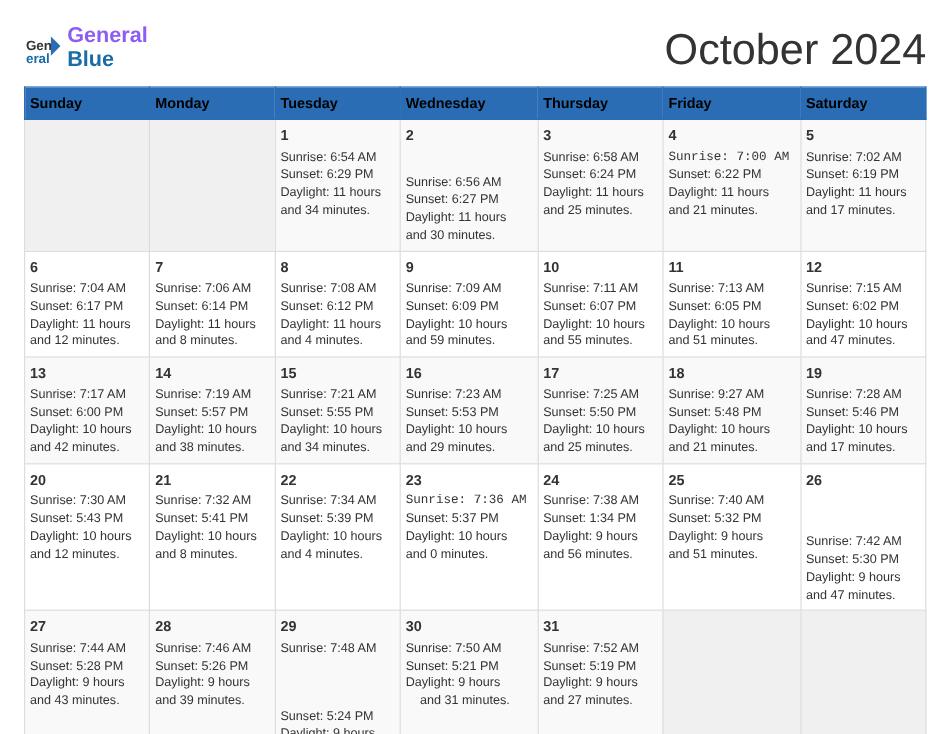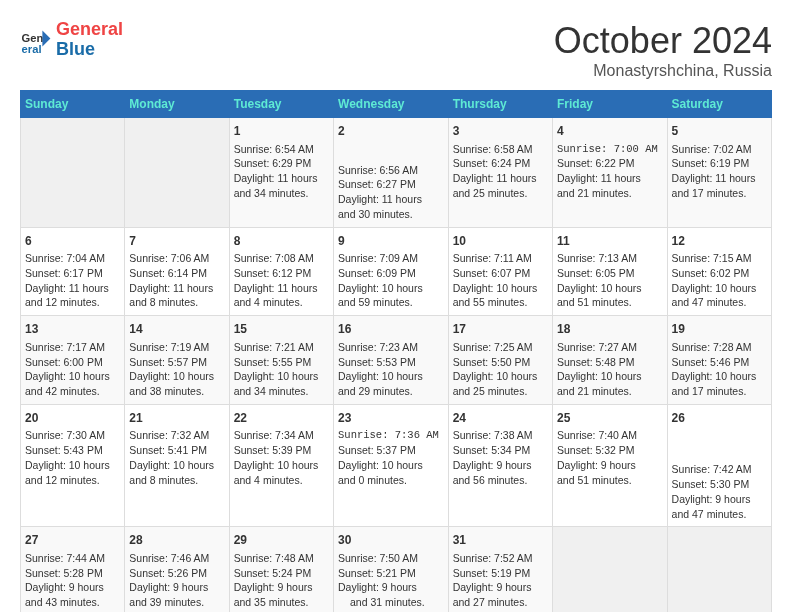--- a/index.html
+++ b/index.html
@@ -21,21 +21,21 @@
       align-items: center;
       gap: 4px;
     }
     .logo-text {
       font-size: 18px;
       font-weight: bold;
       color: #333;
       line-height: 1.1;
     }
     .logo-text span {
-      color: #ef4444;
+      color: #8b5cf6;
     }
     .logo-icon {
       width: 32px;
       height: 32px;
     }
     .title-block {
       text-align: right;
     }
     .calendar-title {
       font-size: 36px;
@@ -46,21 +46,21 @@
       font-size: 16px;
       color: #555;
     }
     table {
       width: 100%;
       border-collapse: collapse;
       font-size: 11px;
     }
     thead tr th {
       background-color: #2a6db5;
-      color: #5eead4;
+      color: #000000;
       padding: 6px 4px;
       text-align: left;
       font-size: 12px;
       font-weight: bold;
       border: 1px solid #2a6db5;
     }
     tbody tr {
       border-bottom: 1px solid #ccc;
     }
     tbody tr td {
@@ -100,21 +100,20 @@
       <polygon points="28,8 38,18 28,28" fill="#2a6db5"></polygon>
     </svg>
     <div>
       <div class="logo-text">
         <span>General</span><br><span style="color:#1a6ca8">Blue</span>
       </div>
     </div>
   </div>
   <div class="title-block">
     <div class="calendar-title">October 2024</div>
-    <div class="calendar-subtitle">Monastyrshchina, Russia</div>
   </div>
 </div>
 
 <table>
   <thead>
     <tr>
     <th>Sunday</th>
         <th>Monday</th>
         <th>Tuesday</th>
         <th>Wednesday</th>
@@ -245,21 +244,21 @@
         </td>
         <td>
           <span class="day-num">17</span>
           <span style="display: block;">Sunrise: 7:25 AM</span>
           <span style="display: block;">Sunset: 5:50 PM</span>
           <span style="display: block;">Daylight: 10 hours</span>
           <span style="display: block;">and 25 minutes.</span>
         </td>
         <td>
           <span class="day-num">18</span>
-          <span style="display: block;">Sunrise: 7:27 AM</span>
+          <span style="display: block;">Sunrise: 9:27 AM</span>
           <span style="display: block;">Sunset: 5:48 PM</span>
           <span style="display: block;">Daylight: 10 hours</span>
           <span style="display: block;">and 21 minutes.</span>
         </td>
         <td>
           <span class="day-num">19</span>
           <span style="display: block;">Sunrise: 7:28 AM</span>
           <span style="display: block;">Sunset: 5:46 PM</span>
           <span style="display: block;">Daylight: 10 hours</span>
           <span style="display: block;">and 17 minutes.</span>
@@ -290,21 +289,21 @@
         <td>
           <span class="day-num">23</span>
           <span style="display: block; font-family: Liberation Mono, monospace;">Sunrise: 7:36 AM</span>
           <span style="display: block;">Sunset: 5:37 PM</span>
           <span style="display: block;">Daylight: 10 hours</span>
           <span style="display: block;">and 0 minutes.</span>
         </td>
         <td>
           <span class="day-num">24</span>
           <span style="display: block;">Sunrise: 7:38 AM</span>
-          <span style="display: block;">Sunset: 5:34 PM</span>
+          <span style="display: block;">Sunset: 1:34 PM</span>
           <span style="display: block;">Daylight: 9 hours</span>
           <span style="display: block;">and 56 minutes.</span>
         </td>
         <td>
           <span class="day-num">25</span>
           <span style="display: block;">Sunrise: 7:40 AM</span>
           <span style="display: block;">Sunset: 5:32 PM</span>
           <span style="display: block;">Daylight: 9 hours</span>
           <span style="display: block;">and 51 minutes.</span>
         </td>
@@ -327,21 +326,21 @@
         <td>
           <span class="day-num">28</span>
           <span style="display: block;">Sunrise: 7:46 AM</span>
           <span style="display: block;">Sunset: 5:26 PM</span>
           <span style="display: block;">Daylight: 9 hours</span>
           <span style="display: block;">and 39 minutes.</span>
         </td>
         <td>
           <span class="day-num">29</span>
           <span style="display: block;">Sunrise: 7:48 AM</span>
-          <span style="display: block;">Sunset: 5:24 PM</span>
+          <span style="display: block; margin-top: 42px;">Sunset: 5:24 PM</span>
           <span style="display: block;">Daylight: 9 hours</span>
           <span style="display: block;">and 35 minutes.</span>
         </td>
         <td>
           <span class="day-num">30</span>
           <span style="display: block;">Sunrise: 7:50 AM</span>
           <span style="display: block;">Sunset: 5:21 PM</span>
           <span style="display: block;">Daylight: 9 hours</span>
           <span style="display: block; margin-left: 12px;">and 31 minutes.</span>
         </td>

